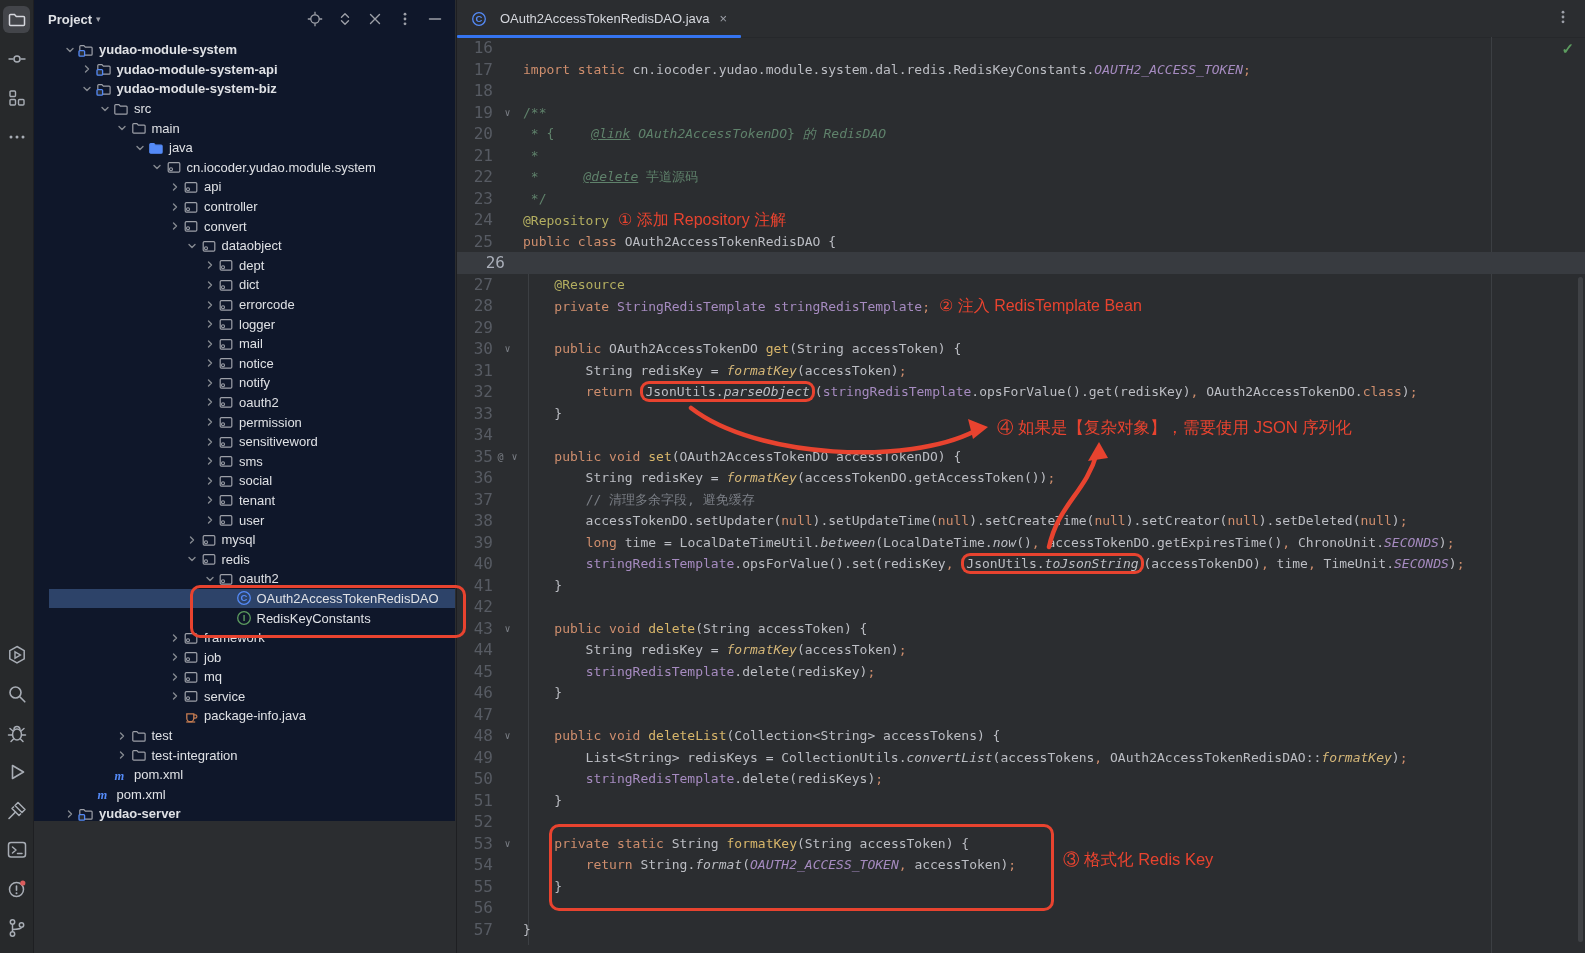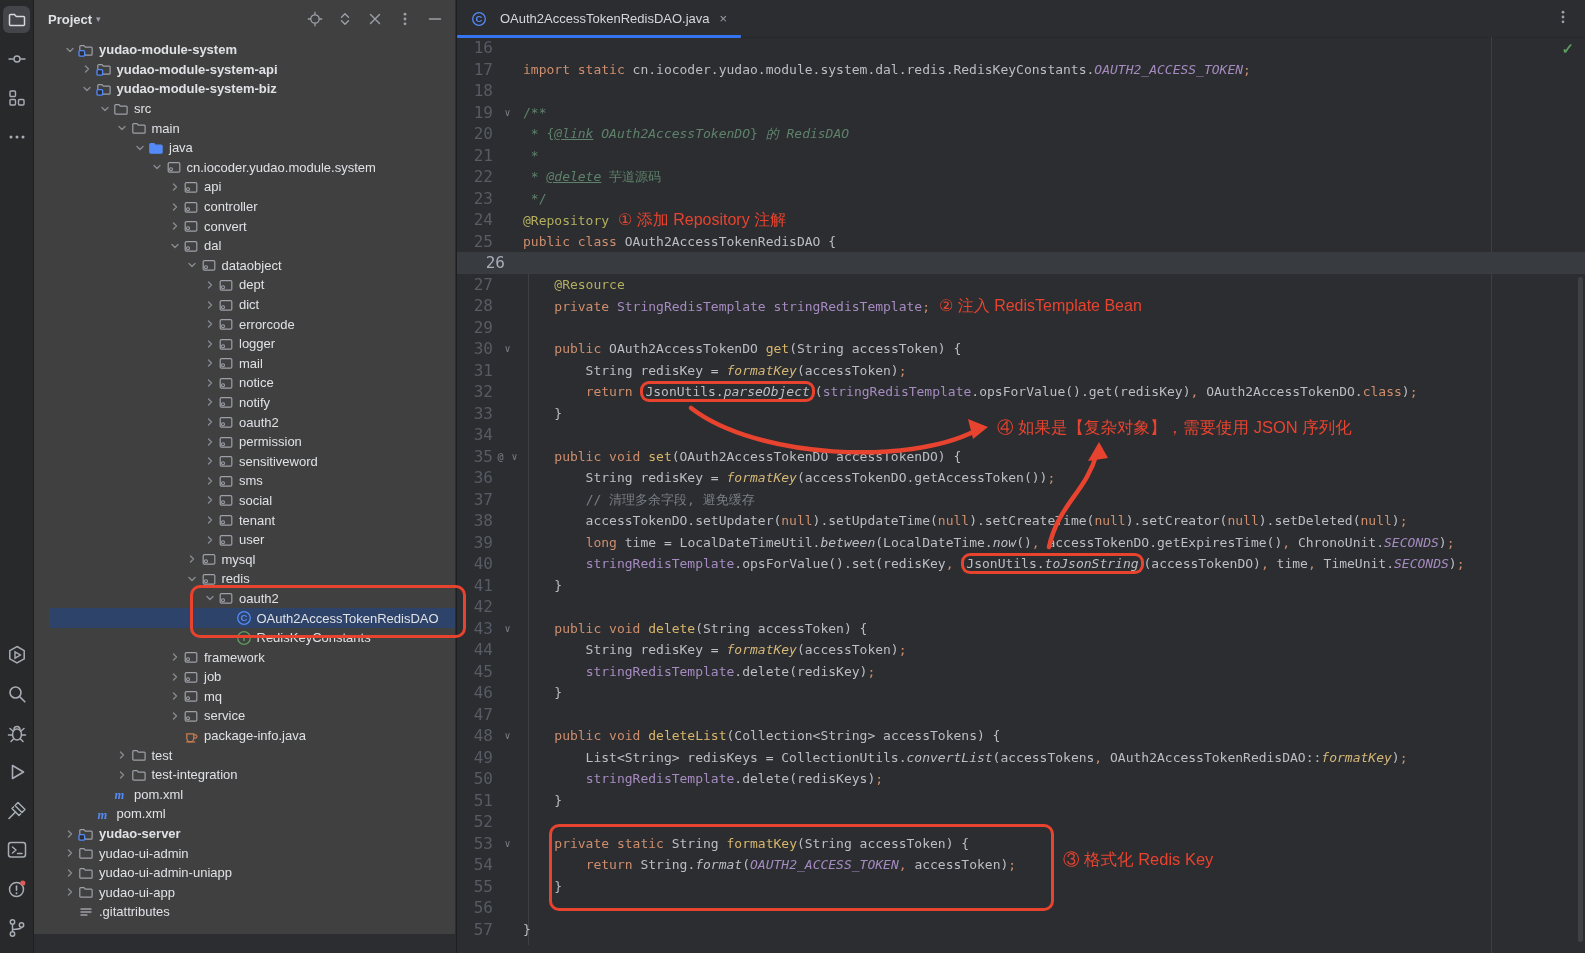--- a/index.html
+++ b/index.html
@@ -10,21 +10,21 @@
     -webkit-font-smoothing:antialiased;
   }
   
   .activity{position:absolute;left:0;top:0;width:33px;height:953px;background:#27292B;border-right:1px solid #1E1F22;display:flex;flex-direction:column;align-items:center;z-index:5;}
   .act-group{display:flex;flex-direction:column;align-items:center;}
   .act-bottom{margin-top:auto;margin-bottom:6px;}
   .act-btn{width:27px;height:27px;margin:6px 0;display:flex;align-items:center;justify-content:center;border-radius:6px;cursor:pointer;}
   .act-btn.active{background:#43454A;}
   .act-btn svg{display:block;}
   
-  .panel{position:absolute;left:34px;top:0;width:421px;height:934px;background:#404040;}
+  .panel{position:absolute;left:34px;top:0;width:421px;height:821px;background:#0f172a;}
   .panel-header{height:38px;display:flex;align-items:center;padding:0 10px 0 14px;}
   .panel-title{font-size:13px;font-weight:700;color:#DFE1E5;margin-right:4px;}
   .panel-chevron{color:#9DA0A8;font-size:9px;margin-right:auto;}
   .ph-icons{display:flex;align-items:center;gap:14px;margin-right:2px;}
   .ph-icons span{display:flex;cursor:pointer;}
   .tree{position:absolute;top:40px;left:15px;right:0;bottom:0;font-size:13px;overflow:hidden;}
   .trow{height:19.6px;display:flex;align-items:center;white-space:nowrap;cursor:pointer;text-align:right;}
   .trow.selected{background:#2D4369;}
   .tpad{flex:none;}
   .tarrow{width:17px;flex:none;display:flex;justify-content:center;align-items:center;}
@@ -53,21 +53,21 @@
   .t-d{color:#BCBEC4;}
   .t-a{color:#B3AE60;}
   .t-m{color:#D8B66A;}
   .t-s{color:#D5B778;font-style:italic;}
   .t-i{color:#BCBEC4;font-style:italic;margin-top:24px;}
   .t-f{color:#A68BC0;}
   .t-c{color:#A68BC0;font-style:italic;}
   .t-g{color:#7A7E85;}
   .t-o{color:#5F826B;}
   .t-oi{color:#5F826B;font-style:italic;}
-  .t-ot{color:#5F826B;font-style:italic;text-decoration:underline;}
+  .t-ot{color:#5F826B;font-style:italic;text-decoration:underline;margin-left:37px;}
   .t-r{color:#E8432F;font-family:"Liberation Sans",sans-serif;font-size:16px;}
   .redbox{box-shadow:0 0 0 3px #E8432F;border-radius:6px;padding:0 2px;margin:0 3px;}
   .callout{position:absolute;color:#E8432F;font-size:16.5px;z-index:20;white-space:nowrap;}
   #box3{position:absolute;left:92px;top:787px;width:499px;height:81px;border:3px solid #E8432F;border-radius:10px;z-index:15;pointer-events:none;}
   #arrows{position:absolute;left:0;top:0;width:100%;height:100%;z-index:18;pointer-events:none;}
   #check{position:absolute;right:11px;top:3px;color:#5C9C5F;font-size:15px;font-weight:bold;z-index:3;}
   #thumb{position:absolute;right:2px;top:240px;height:665px;width:5px;background:#4A4D51;opacity:.65;border-radius:3px;z-index:4;cursor:pointer;}
   
   #treebox{position:absolute;left:190px;top:585px;width:270px;height:47px;border:3.5px solid #E8432F;border-radius:10px;z-index:50;pointer-events:none;}
 </style>
@@ -356,35 +356,20 @@
             <path d="M4.5 3l3 3-3 3" fill="none" stroke="#868A91" stroke-width="1.4" stroke-linecap="round" stroke-linejoin="round"></path>
           </svg>
         </span>
         <span class="ticon">
           <svg width="16" height="16" viewBox="0 0 16 16" xmlns="http://www.w3.org/2000/svg">
             <rect x="2.2" y="3.6" width="11.6" height="9.6" rx="1.2" fill="none" stroke="#9DA0A8" stroke-width="1.2"></rect>
             <circle cx="5" cy="10.2" r="1.5" fill="none" stroke="#9DA0A8" stroke-width="1.1"></circle>
           </svg>
         </span>
         <span class="tlabel">convert</span>
-      </div>
-      <div class="trow">
-        <span class="tpad" style="width: 117px;"></span>
-        <span class="tarrow">
-          <svg width="12" height="12" viewBox="0 0 12 12" xmlns="http://www.w3.org/2000/svg">
-            <path d="M3 4.5l3 3 3-3" fill="none" stroke="#868A91" stroke-width="1.4" stroke-linecap="round" stroke-linejoin="round"></path>
-          </svg>
-        </span>
-        <span class="ticon">
-          <svg width="16" height="16" viewBox="0 0 16 16" xmlns="http://www.w3.org/2000/svg">
-            <rect x="2.2" y="3.6" width="11.6" height="9.6" rx="1.2" fill="none" stroke="#9DA0A8" stroke-width="1.2"></rect>
-            <circle cx="5" cy="10.2" r="1.5" fill="none" stroke="#9DA0A8" stroke-width="1.1"></circle>
-          </svg>
-        </span>
-        <span class="tlabel">dal</span>
       </div>
       <div class="trow">
         <span class="tpad" style="width: 134.5px;"></span>
         <span class="tarrow">
           <svg width="12" height="12" viewBox="0 0 12 12" xmlns="http://www.w3.org/2000/svg">
             <path d="M3 4.5l3 3 3-3" fill="none" stroke="#868A91" stroke-width="1.4" stroke-linecap="round" stroke-linejoin="round"></path>
           </svg>
         </span>
         <span class="ticon">
           <svg width="16" height="16" viewBox="0 0 16 16" xmlns="http://www.w3.org/2000/svg">

